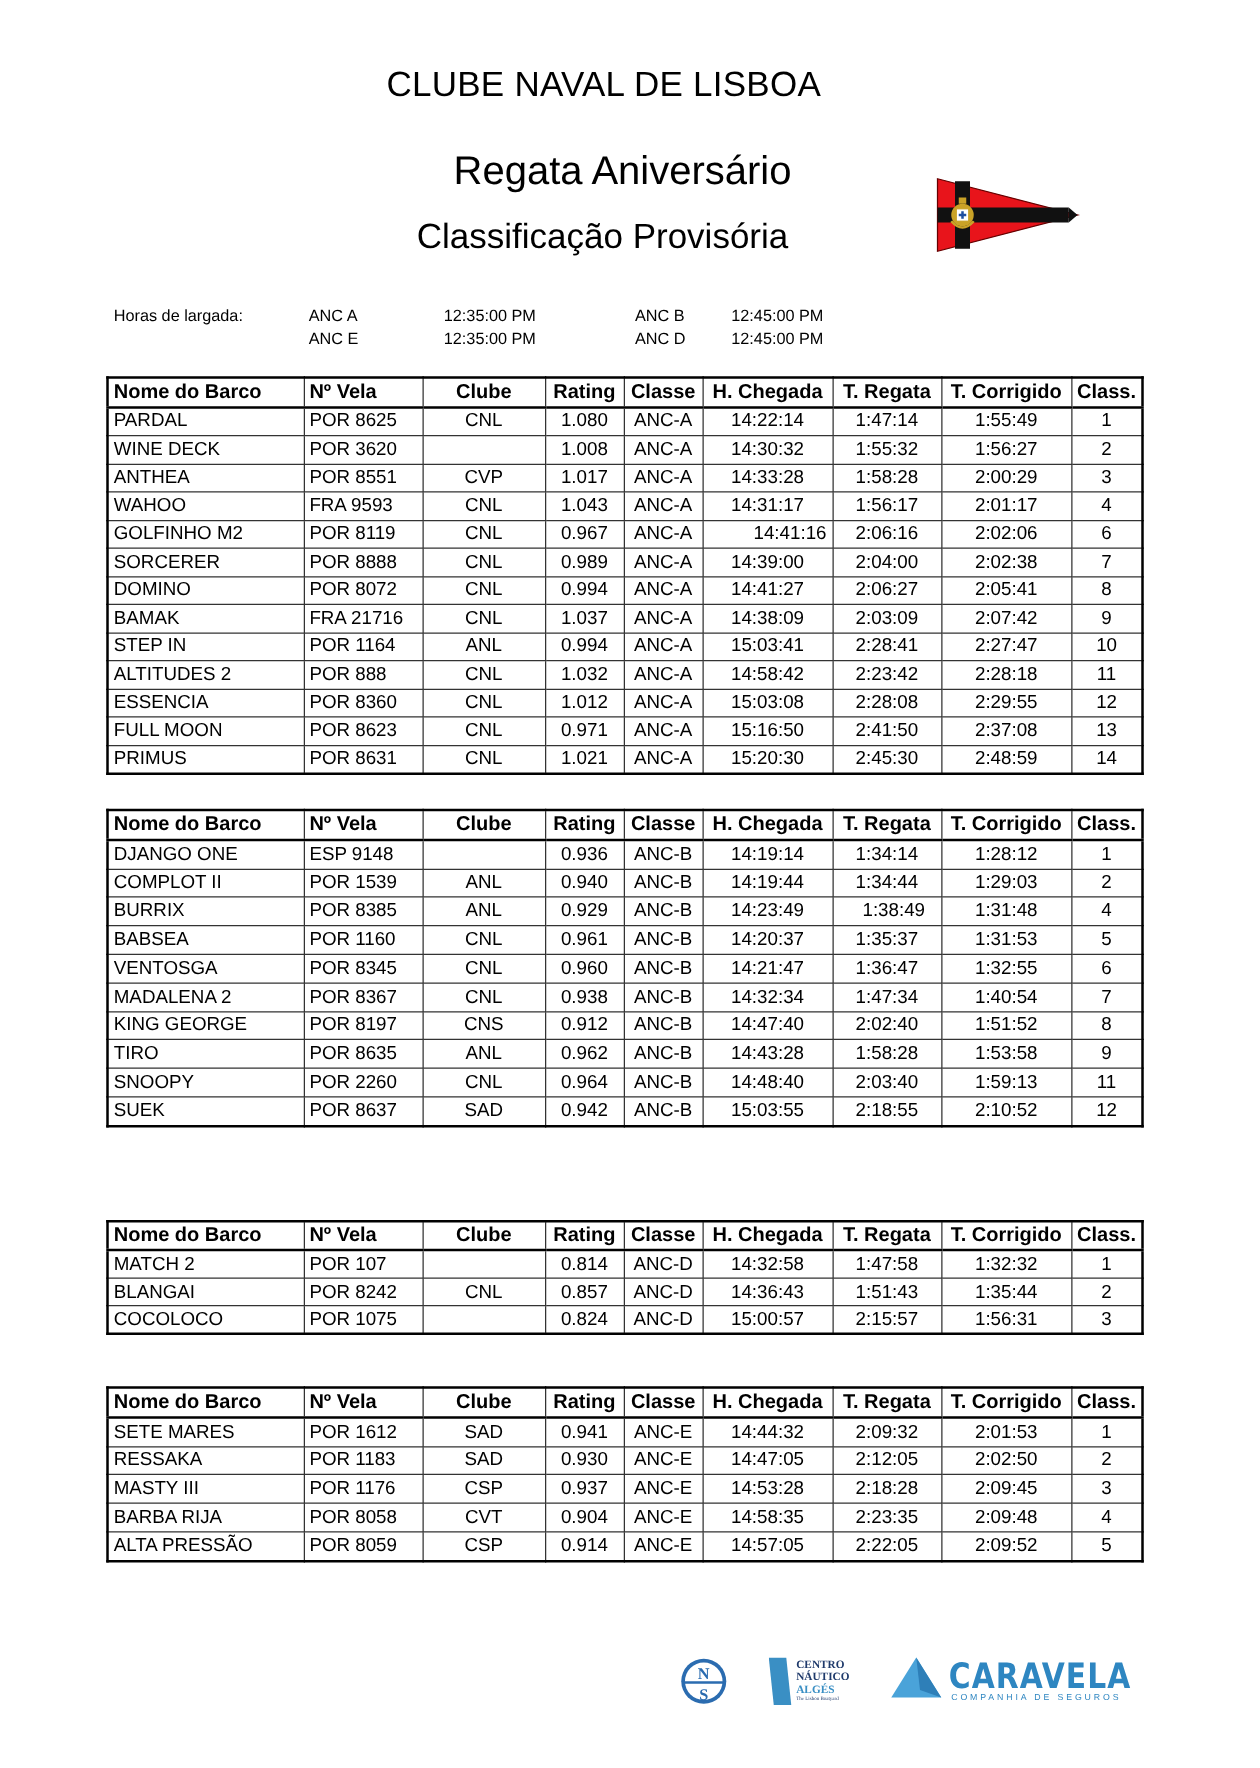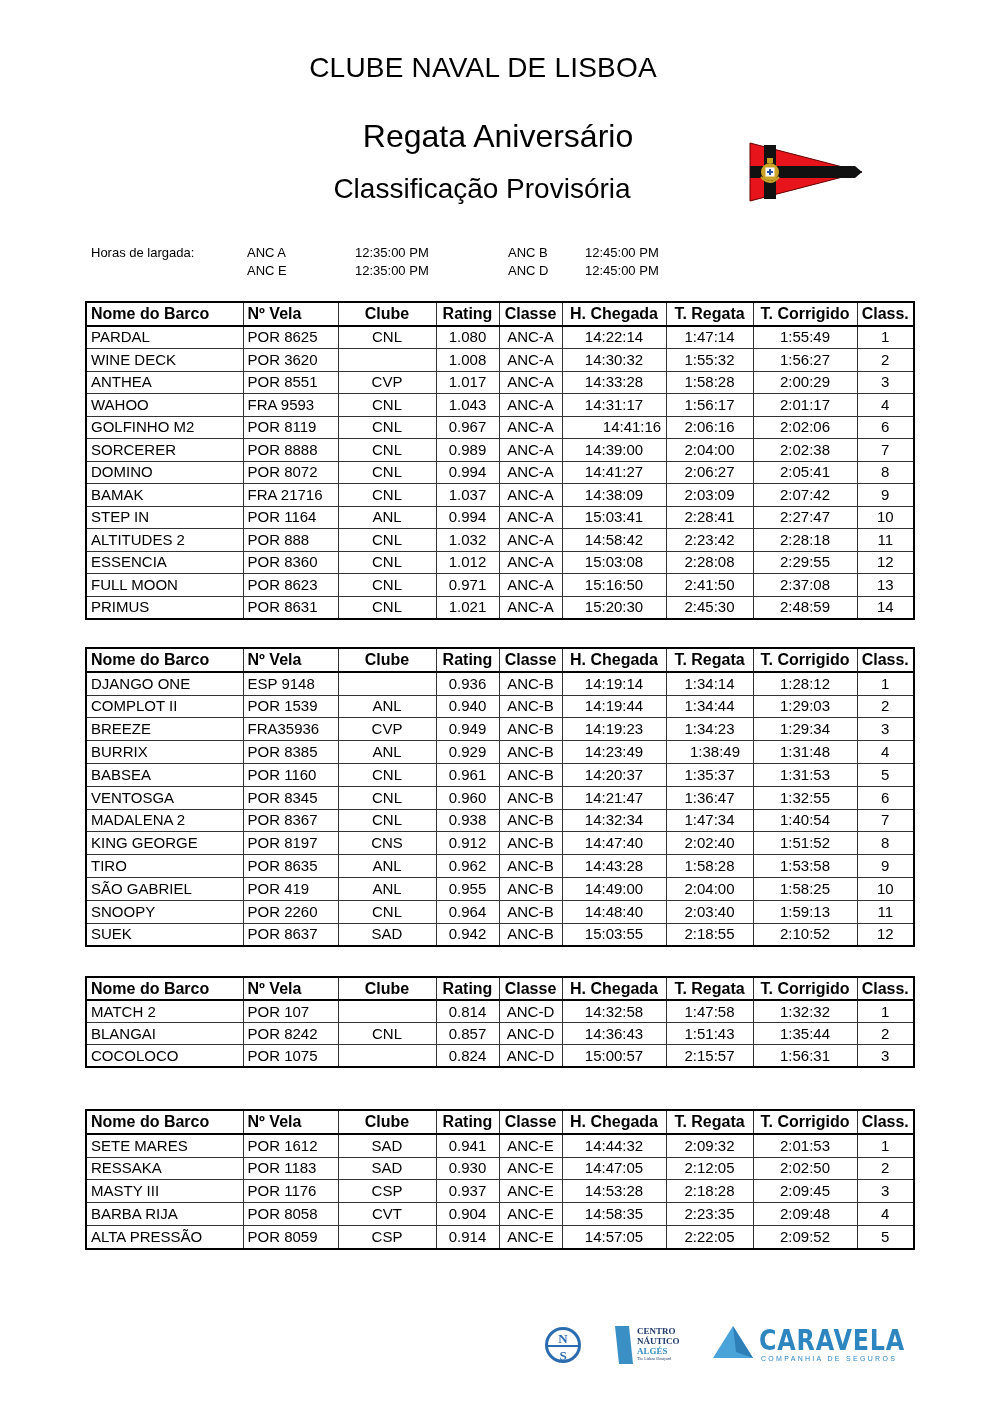--- a/index.html
+++ b/index.html
@@ -268,31 +268,20 @@
         <td class="sail" style="height: 21.8px;">POR 1539</td>
         <td style="height: 21.8px;">ANL</td>
         <td style="height: 21.8px;">0.940</td>
         <td style="height: 21.8px;">ANC-B</td>
         <td style="height: 21.8px;">14:19:44</td>
         <td style="height: 21.8px;">1:34:44</td>
         <td style="height: 21.8px;">1:29:03</td>
         <td style="height: 21.8px;">2</td>
       </tr>
       <tr>
-        <td class="name" style="height: 21.8px;">BREEZE</td>
-        <td class="sail" style="height: 21.8px;">FRA35936</td>
-        <td style="height: 21.8px;">CVP</td>
-        <td style="height: 21.8px;">0.949</td>
-        <td style="height: 21.8px;">ANC-B</td>
-        <td style="height: 21.8px;">14:19:23</td>
-        <td style="height: 21.8px;">1:34:23</td>
-        <td style="height: 21.8px;">1:29:34</td>
-        <td style="height: 21.8px;">3</td>
-      </tr>
-      <tr>
         <td class="name" style="height: 21.8px;">BURRIX</td>
         <td class="sail" style="height: 21.8px;">POR 8385</td>
         <td style="height: 21.8px;">ANL</td>
         <td style="height: 21.8px;">0.929</td>
         <td style="height: 21.8px;">ANC-B</td>
         <td style="height: 21.8px;">14:23:49</td>
         <td style="height: 21.8px; padding-left: 15px;">1:38:49</td>
         <td style="height: 21.8px;">1:31:48</td>
         <td style="height: 21.8px;">4</td>
       </tr>
@@ -343,31 +332,20 @@
       <tr>
         <td class="name" style="height: 21.8px;">TIRO</td>
         <td class="sail" style="height: 21.8px;">POR 8635</td>
         <td style="height: 21.8px;">ANL</td>
         <td style="height: 21.8px;">0.962</td>
         <td style="height: 21.8px;">ANC-B</td>
         <td style="height: 21.8px;">14:43:28</td>
         <td style="height: 21.8px;">1:58:28</td>
         <td style="height: 21.8px;">1:53:58</td>
         <td style="height: 21.8px;">9</td>
-      </tr>
-      <tr>
-        <td class="name" style="height: 21.8px;">SÃO GABRIEL</td>
-        <td class="sail" style="height: 21.8px;">POR 419</td>
-        <td style="height: 21.8px;">ANL</td>
-        <td style="height: 21.8px;">0.955</td>
-        <td style="height: 21.8px;">ANC-B</td>
-        <td style="height: 21.8px;">14:49:00</td>
-        <td style="height: 21.8px;">2:04:00</td>
-        <td style="height: 21.8px;">1:58:25</td>
-        <td style="height: 21.8px;">10</td>
       </tr>
       <tr>
         <td class="name" style="height: 21.8px;">SNOOPY</td>
         <td class="sail" style="height: 21.8px;">POR 2260</td>
         <td style="height: 21.8px;">CNL</td>
         <td style="height: 21.8px;">0.964</td>
         <td style="height: 21.8px;">ANC-B</td>
         <td style="height: 21.8px;">14:48:40</td>
         <td style="height: 21.8px;">2:03:40</td>
         <td style="height: 21.8px;">1:59:13</td>

